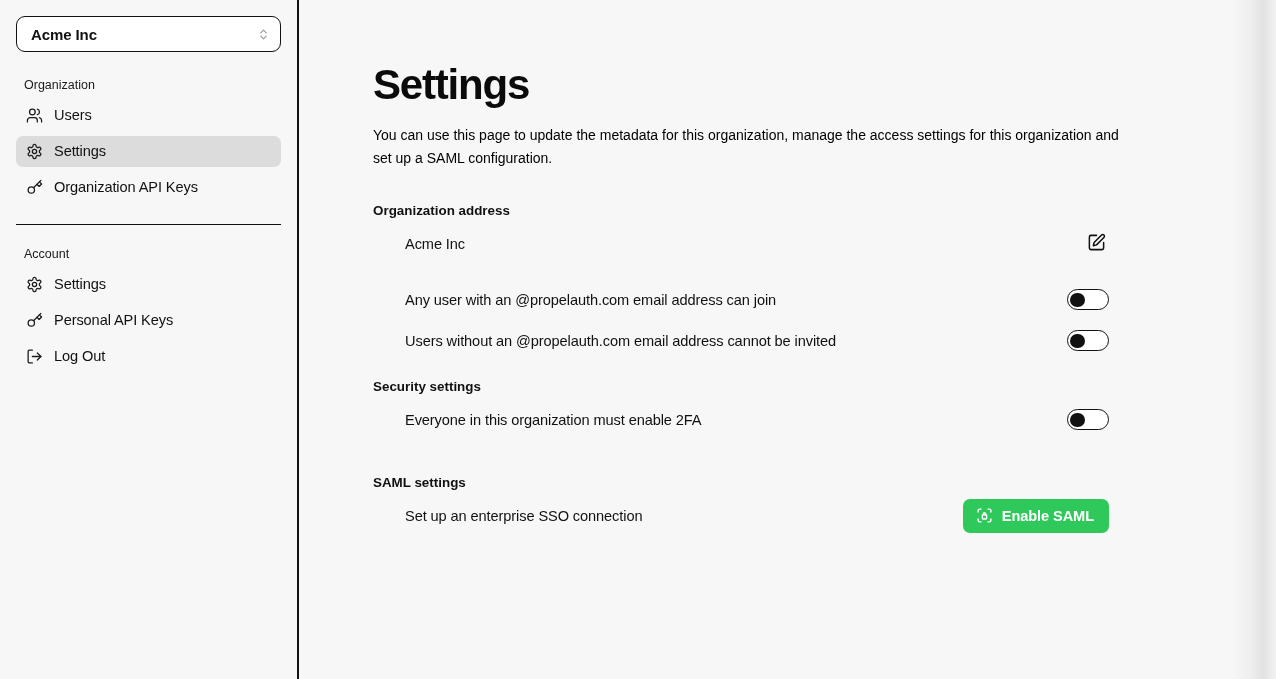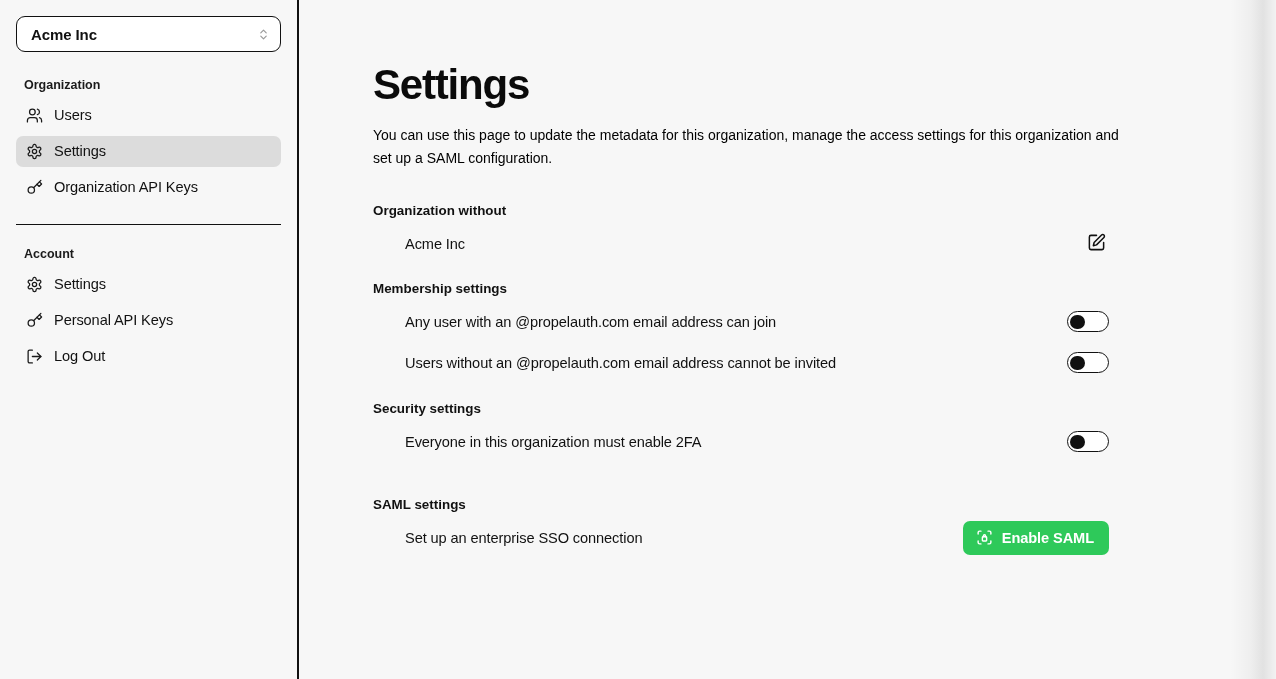--- a/index.html
+++ b/index.html
@@ -51,21 +51,21 @@
   .org-select-label {
     font-size: 15px;
     font-weight: 700;
     letter-spacing: -0.1px;
     color: #111111;
   }
   .chev { display: flex; align-items: center; color: #9a9a9a; }
 
   .nav-group-title {
     font-size: 12.5px;
-    font-weight: 700;
+    font-weight: 400;
     color: #1b1b1b;
     padding: 0 8px;
     margin-bottom: 8px;
     letter-spacing: 0px;
   }
 
   .nav-item {
     height: 31px;
     display: flex;
     align-items: center;
@@ -295,38 +295,37 @@
 
   </aside>
 
   <main class="main">
     <div class="main-inner">
 
       <h1 class="page-title">Settings</h1>
       <p class="page-desc">You can use this page to update the metadata for this organization, manage the access settings for this organization and set up a SAML configuration.</p>
 
       <section class="section">
-        <div class="section-title">Organization without</div>
+        <div class="section-title">Organization address</div>
 
         <div class="row">
           <span class="row-label">Acme Inc</span>
           <span class="row-spacer"></span>
           <button class="icon-btn">
             <span>
               <svg width="19" height="19" viewBox="0 0 24 24" fill="none" stroke="currentColor" stroke-width="1.9" stroke-linecap="round" stroke-linejoin="round">
                 <path d="M12 3H5a2 2 0 0 0-2 2v14a2 2 0 0 0 2 2h14a2 2 0 0 0 2-2v-7"></path>
                 <path d="M18.375 2.625a2.121 2.121 0 1 1 3 3L12 15l-4 1 1-4Z"></path>
               </svg>
             </span>
           </button>
         </div>
       </section>
 
       <section class="section" style="margin-top:18px;">
-        <div class="section-title">Membership settings</div>
 
         <div class="row">
           <span class="row-label">Any user with an @propelauth.com email address can join</span>
           <span class="row-spacer"></span>
           <div class="toggle">
             <div class="knob"></div>
           </div>
         </div>
 
         <div class="row" style="margin-top:3px;">

